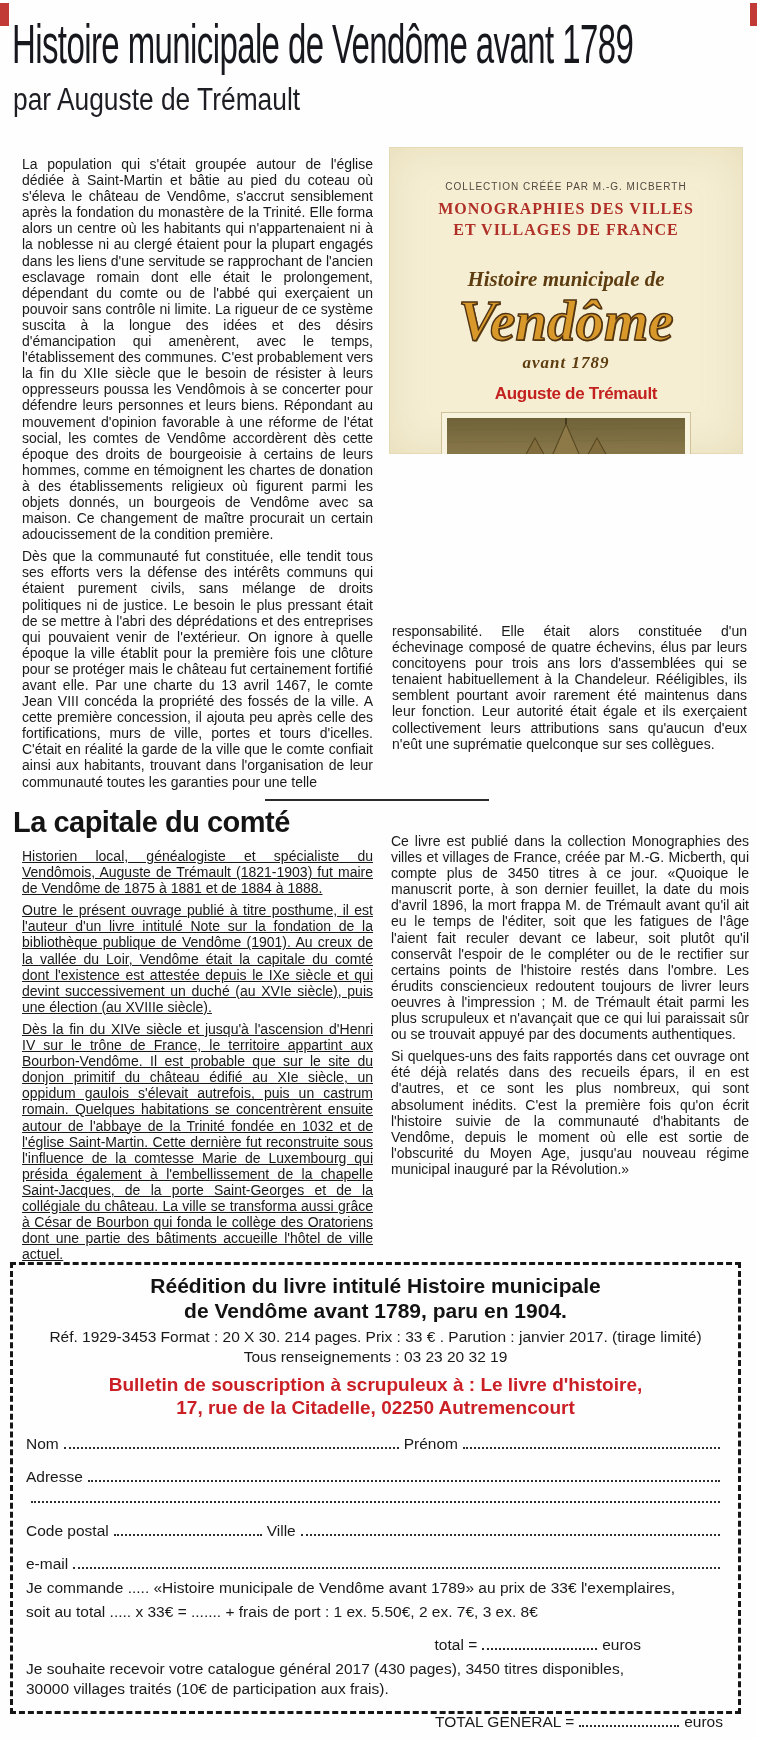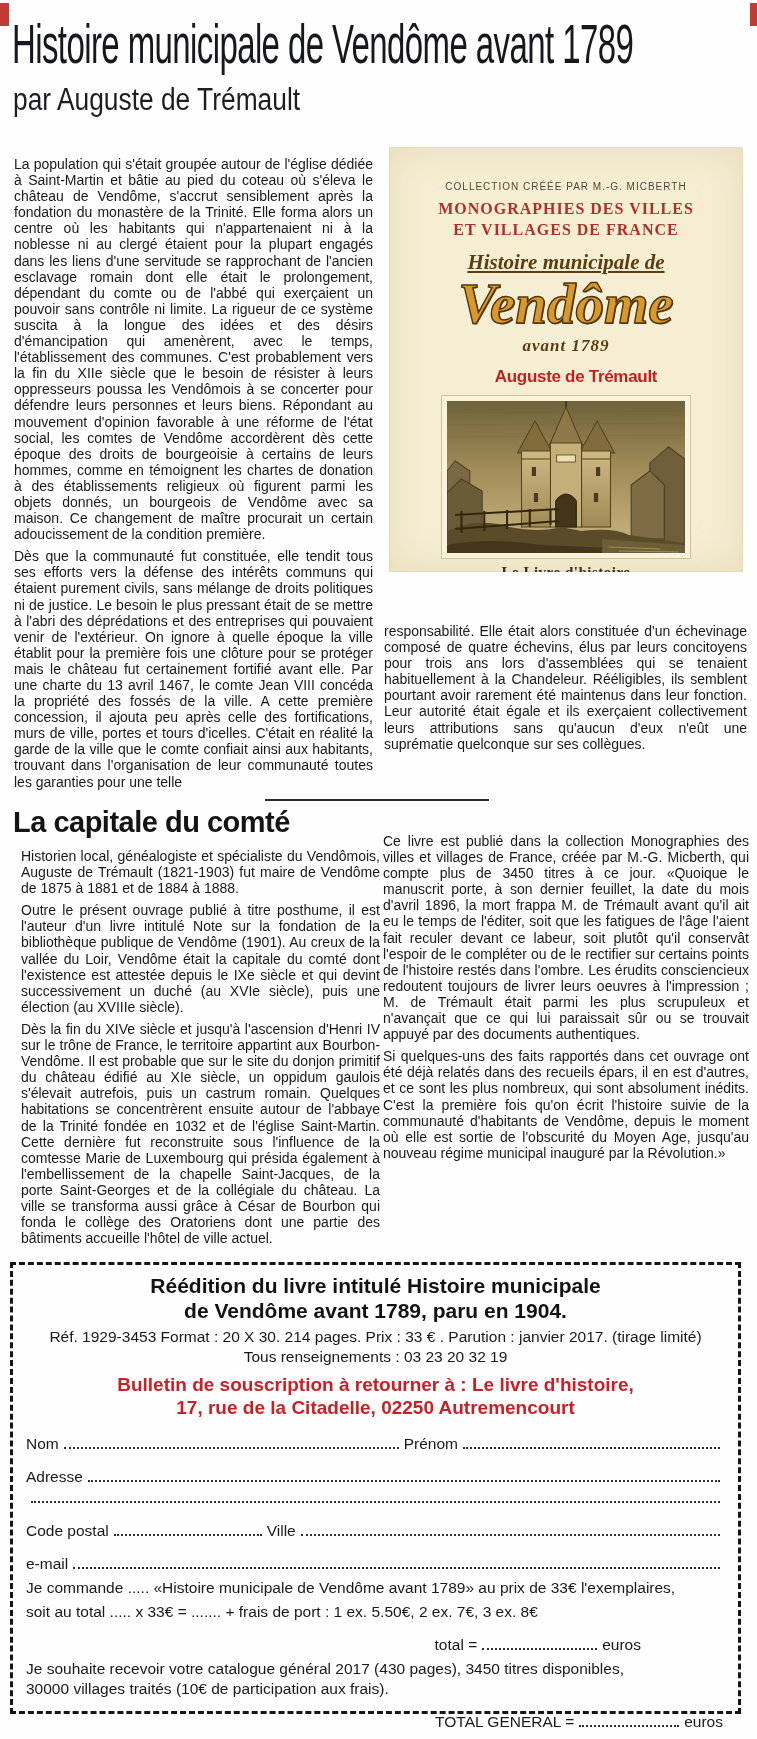--- a/index.html
+++ b/index.html
@@ -18,47 +18,47 @@
     color:#17171e; white-space:nowrap;
     transform:scaleX(0.60); transform-origin:left top;
   }
   .subtitle {
     position:absolute; left:13px; top:82px; margin:0;
     font-size:31px; font-weight:400; color:#1d1d24; white-space:nowrap;
     transform:scaleX(0.85); transform-origin:left top;
   }
 
   .col { position:absolute; text-align:justify; font-size:14px; line-height:16.1px; color:#191919; }
-  .col p { margin:0 0 6px 0; }
+  .col p { margin:0 0 6px 8px; }
   .intro-left { left:14px; top:156px; width:359px; }
   .intro-right { left:384px; top:623px; width:363px; }
-  .section-left { left:21px; top:848px; width:359px; }
+  .section-left { left:14px; top:848px; width:359px;text-decoration:underline; }
   .section-right { left:383px; top:833px; width:366px; }
 
   .divider { position:absolute; left:265px; top:799px; width:224px; height:2px; background:#2b2b2b; }
 
   .section-heading {
     position:absolute; left:13px; top:806px; margin:0;
     font-size:29px; font-weight:bold; color:#141414; letter-spacing:-0.5px; white-space:nowrap;
   }
 
   
   .cover {
-    position:absolute; left:389px; top:147px; width:354px; height:425px;
+    position:absolute; left:389px; top:147px; width:354px; height:307px;
     background:#f5eed3; text-align:center; overflow:hidden;
     box-shadow: inset 0 0 0 1px #e4dab6, inset 0 0 40px rgba(190,170,110,0.25);
   }
   .cover-collection { margin-top:34px; font-size:10px; letter-spacing:1px; color:#50493f; }
   .cover-series {
     margin-top:7px; font-family:"Liberation Serif", serif; font-weight:bold;
     font-size:16px; letter-spacing:1px; line-height:1.3; color:#b03028;
   }
   .cover-pretitle {
-    margin-top:9px; font-family:"Liberation Serif", serif; font-style:italic; font-weight:bold;
-    font-size:21px; color:#5d3c10;text-decoration:underline;
+    margin-top:26px; font-family:"Liberation Serif", serif; font-style:italic; font-weight:bold;
+    font-size:21px; color:#5d3c10;
   }
   .cover-vendome {
     margin-top:0px; font-family:"Liberation Serif", serif; font-style:italic; font-weight:bold;
     font-size:57px; line-height:1.02; color:#d8992a;
     -webkit-text-stroke:1.4px #503312;
     text-shadow: 1px 1px 0 #6a4a18;
   }
   .cover-avant {
     margin-top:3px; font-family:"Liberation Serif", serif; font-style:italic; font-weight:bold;
     font-size:17px; letter-spacing:1px; color:#5d3c10;
@@ -205,21 +205,21 @@
   </div>
 
   <div class="form">
     <div class="form-title">
       <div>Réédition du livre intitulé Histoire municipale</div>
       <div>de Vendôme avant 1789, paru en 1904.</div>
     </div>
     <div class="form-ref">Réf. 1929-3453 Format : 20 X 30. 214 pages. Prix : 33 € . Parution : janvier 2017. (tirage limité)</div>
     <div class="form-contact">Tous renseignements : 03 23 20 32 19</div>
     <div class="form-bulletin">
-      <div>Bulletin de souscription à retourner à : Le livre d'histoire,</div>
+      <div>Bulletin de souscription à scrupuleux à : Le livre d'histoire,</div>
       <div>17, rue de la Citadelle, 02250 Autremencourt</div>
     </div>
 
     <div class="form-row">
       <span class="lbl">Nom</span>
       <span class="dots w340"></span>
       <span class="lbl">Prénom</span>
       <span class="dots"></span>
     </div>
 

